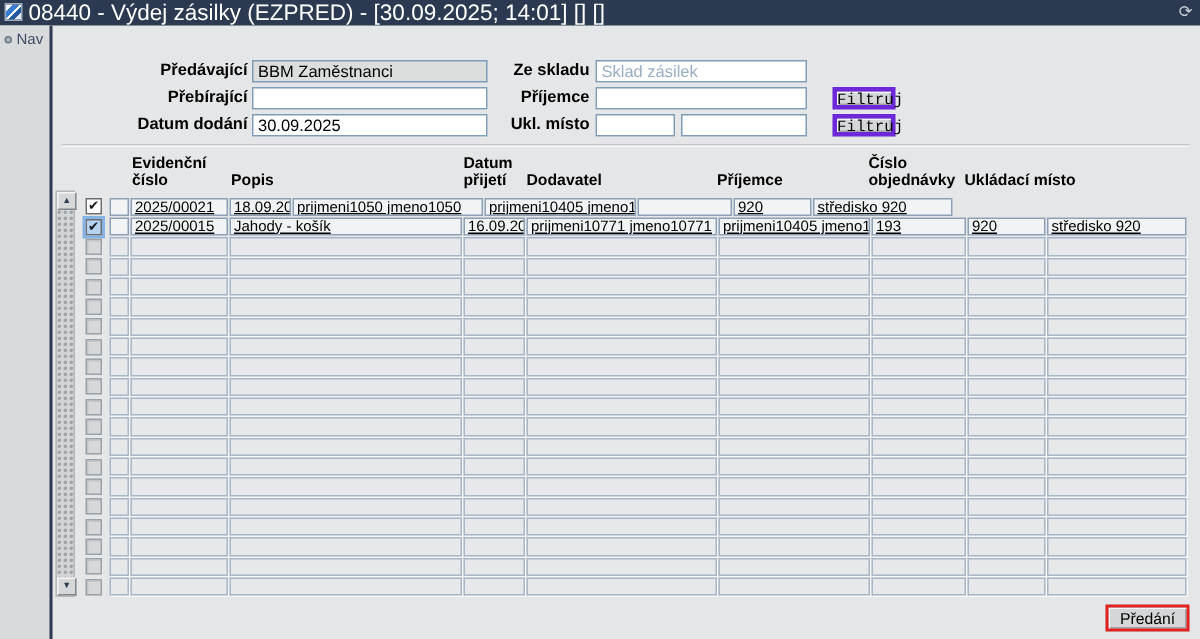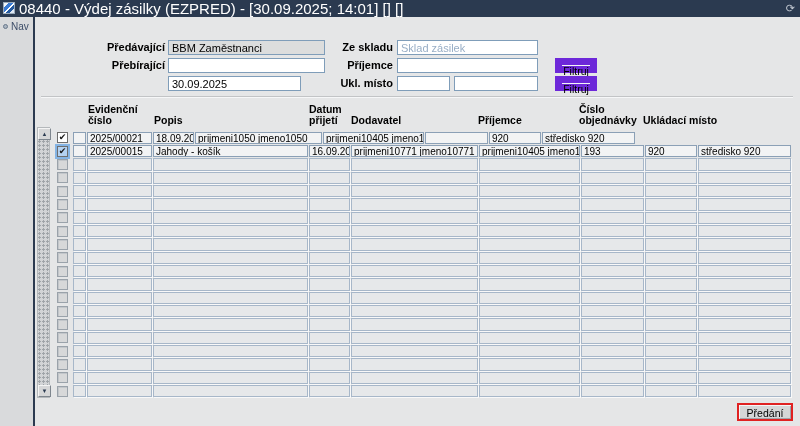--- a/index.html
+++ b/index.html
@@ -20,22 +20,22 @@
   .nav-label{position:absolute;left:3px;top:4px;display:flex;align-items:center;gap:3px;font-size:10px;color:#3d4d68;}
   .nav-bullet{width:5px;height:5px;border-radius:50%;background:#aab4c0;border:1px solid #68788c;box-sizing:border-box;flex:none;}
   
   .main{position:absolute;left:35px;top:17px;width:765px;height:409px;}
   .flabel{position:absolute;font-size:11px;font-weight:bold;color:#000;text-align:right;line-height:15px;white-space:nowrap;}
   .inp{position:absolute;height:15px;box-sizing:border-box;border:1px solid var(--input-border,#7f9db9);
     background:#fff;font-family:"Liberation Sans",sans-serif;font-size:11px;padding:0 3px;color:#000;}
   .inp.readonly{background:var(--readonly-bg,#dcdddd);}
   .inp.muted{color:var(--muted-value-text,#98aec6);}
   .btn{position:absolute;height:15px;box-sizing:border-box;background:var(--button-bg,#d5d6d7);
-    border:7px solid #6d28d9;box-shadow:inset 1px 1px 0 #f4f5f6,inset -1px -1px 0 #9fa4aa;
-    font-family:Liberation Sans, sans-serif;font-size:10.5px;color:#000;text-align:center;line-height:12px;padding:0;}
+    border:3px solid #6d28d9;box-shadow:inset 1px 1px 0 #f4f5f6,inset -1px -1px 0 #9fa4aa;
+    font-family:Liberation Mono, monospace;font-size:10.5px;color:#000;text-align:left;line-height:12px;padding:0;}
   .divider{position:absolute;left:6px;top:79px;width:752px;height:0;border-top:1px solid #c2c4c6;border-bottom:1px solid #f6f7f8;}
   
   .thead{position:absolute;left:0;top:86px;width:765px;height:25px;}
   .th{position:absolute;bottom:2px;font-size:10.5px;font-weight:bold;color:#000;white-space:pre-line;line-height:11px;}
   .th0{left:53px}.th1{left:119px}.th2{left:274px}.th3{left:316px}.th4{left:443px}.th5{left:544px}.th6{left:608px}
   
   .vscroll{position:absolute;left:2px;top:110px;width:13px;height:271px;box-sizing:border-box;
     border:1px solid #b4b8bb;background-color:#d2d4d6;
     background-image:radial-gradient(circle at 1.5px 1.5px,#9fa4a8 1px,transparent 1.3px);background-size:4px 4px;}
   .sb{position:absolute;left:0;width:11px;height:10px;box-sizing:content-box;background:#d6d7d8;
@@ -74,27 +74,28 @@
   <div class="nav-label">
     <span class="nav-bullet"></span>
     <span>Nav</span>
   </div>
 </div>
 
 <div class="main">
 
   <div class="flabel" style="left:10px;top:23px;width:120px">Předávající</div>
   <div class="flabel" style="left:10px;top:41px;width:120px">Přebírající</div>
+  <div class="flabel" style="left:10px;top:59px;width:120px">Datum dodání</div>
   <div class="flabel" style="left:270px;top:23px;width:88px">Ze skladu</div>
   <div class="flabel" style="left:270px;top:41px;width:88px">Příjemce</div>
   <div class="flabel" style="left:270px;top:59px;width:88px">Ukl. místo</div>
 
   <input class="inp readonly" style="left: 133px; top: 23px; width: 157px;" value="BBM Zaměstnanci">
   <input class="inp" style="left: 133px; top: 41px; width: 157px;" value="">
-  <input class="inp" style="left: 133px; top: 59px; width: 133px;" value="30.09.2025">
+  <input class="inp" style="left: 133px; top: 59px; width: 157px;" value="30.09.2025">
   <input class="inp muted" style="left: 362px; top: 23px; width: 141px;" value="Sklad zásilek">
   <input class="inp" style="left: 362px; top: 41px; width: 141px;" value="">
   <input class="inp" style="left: 362px; top: 59px; width: 53px;" value="">
   <input class="inp" style="left: 419px; top: 59px; width: 84px;" value="">
 
   <button class="btn" style="left:520px;top:41px;width:42px">Filtruj</button>
   <button class="btn" style="left:520px;top:59px;width:42px">Filtruj</button>
 
   <div class="divider"></div>
 

